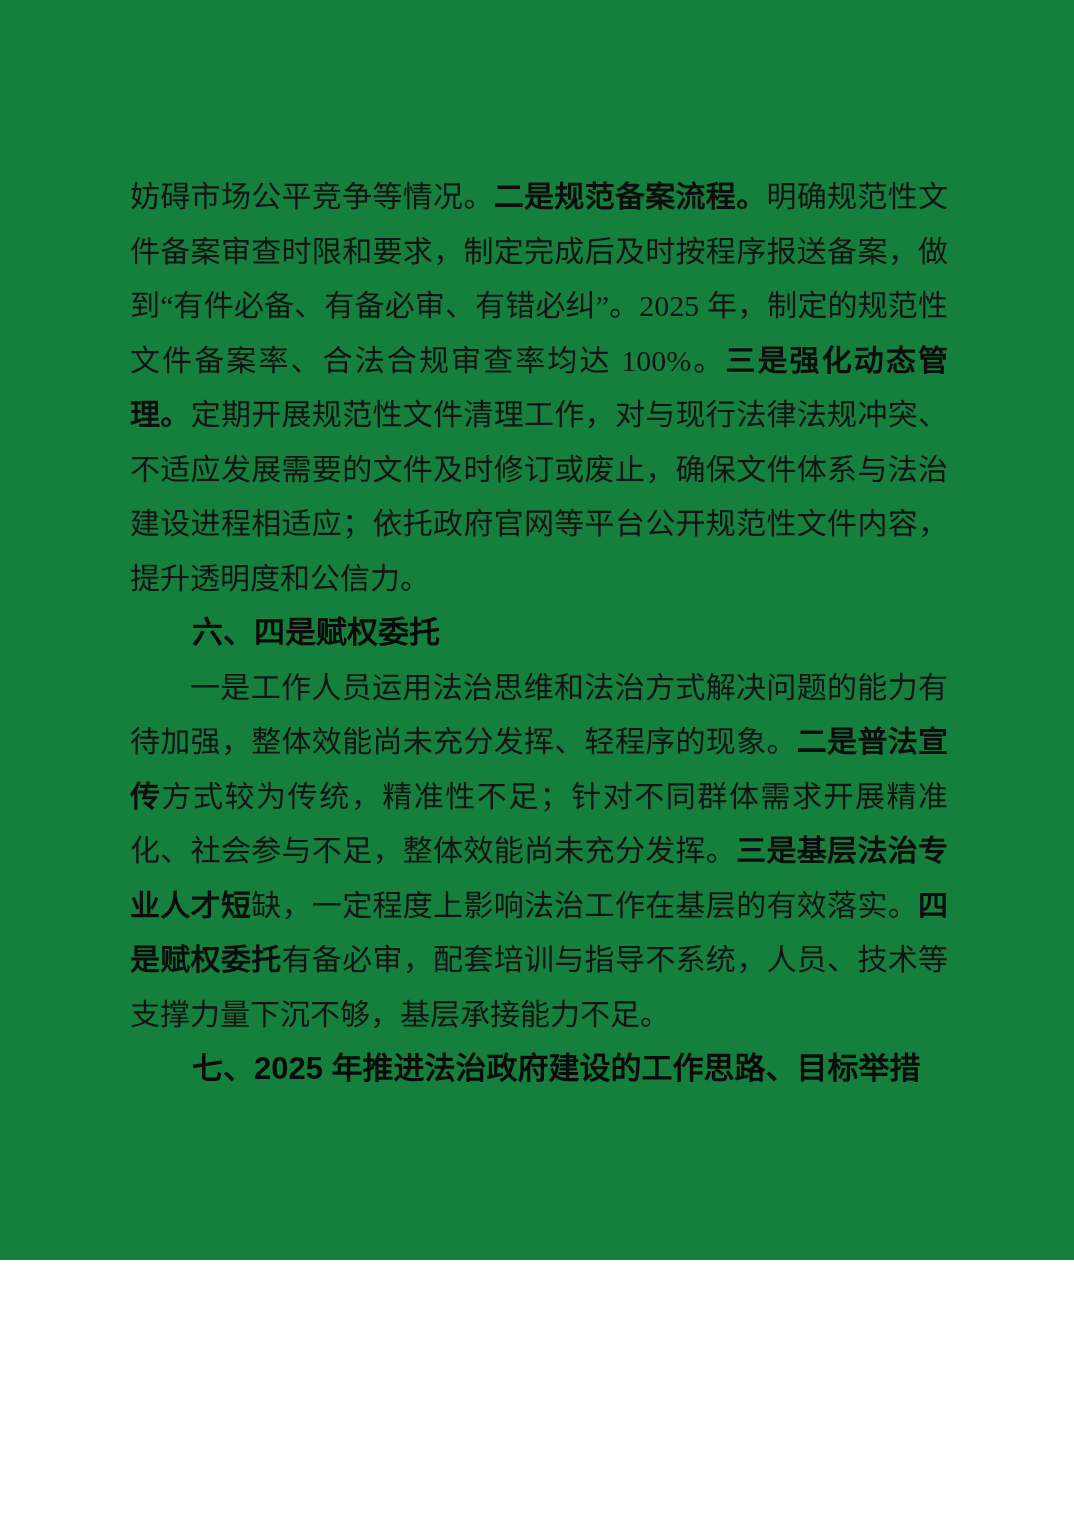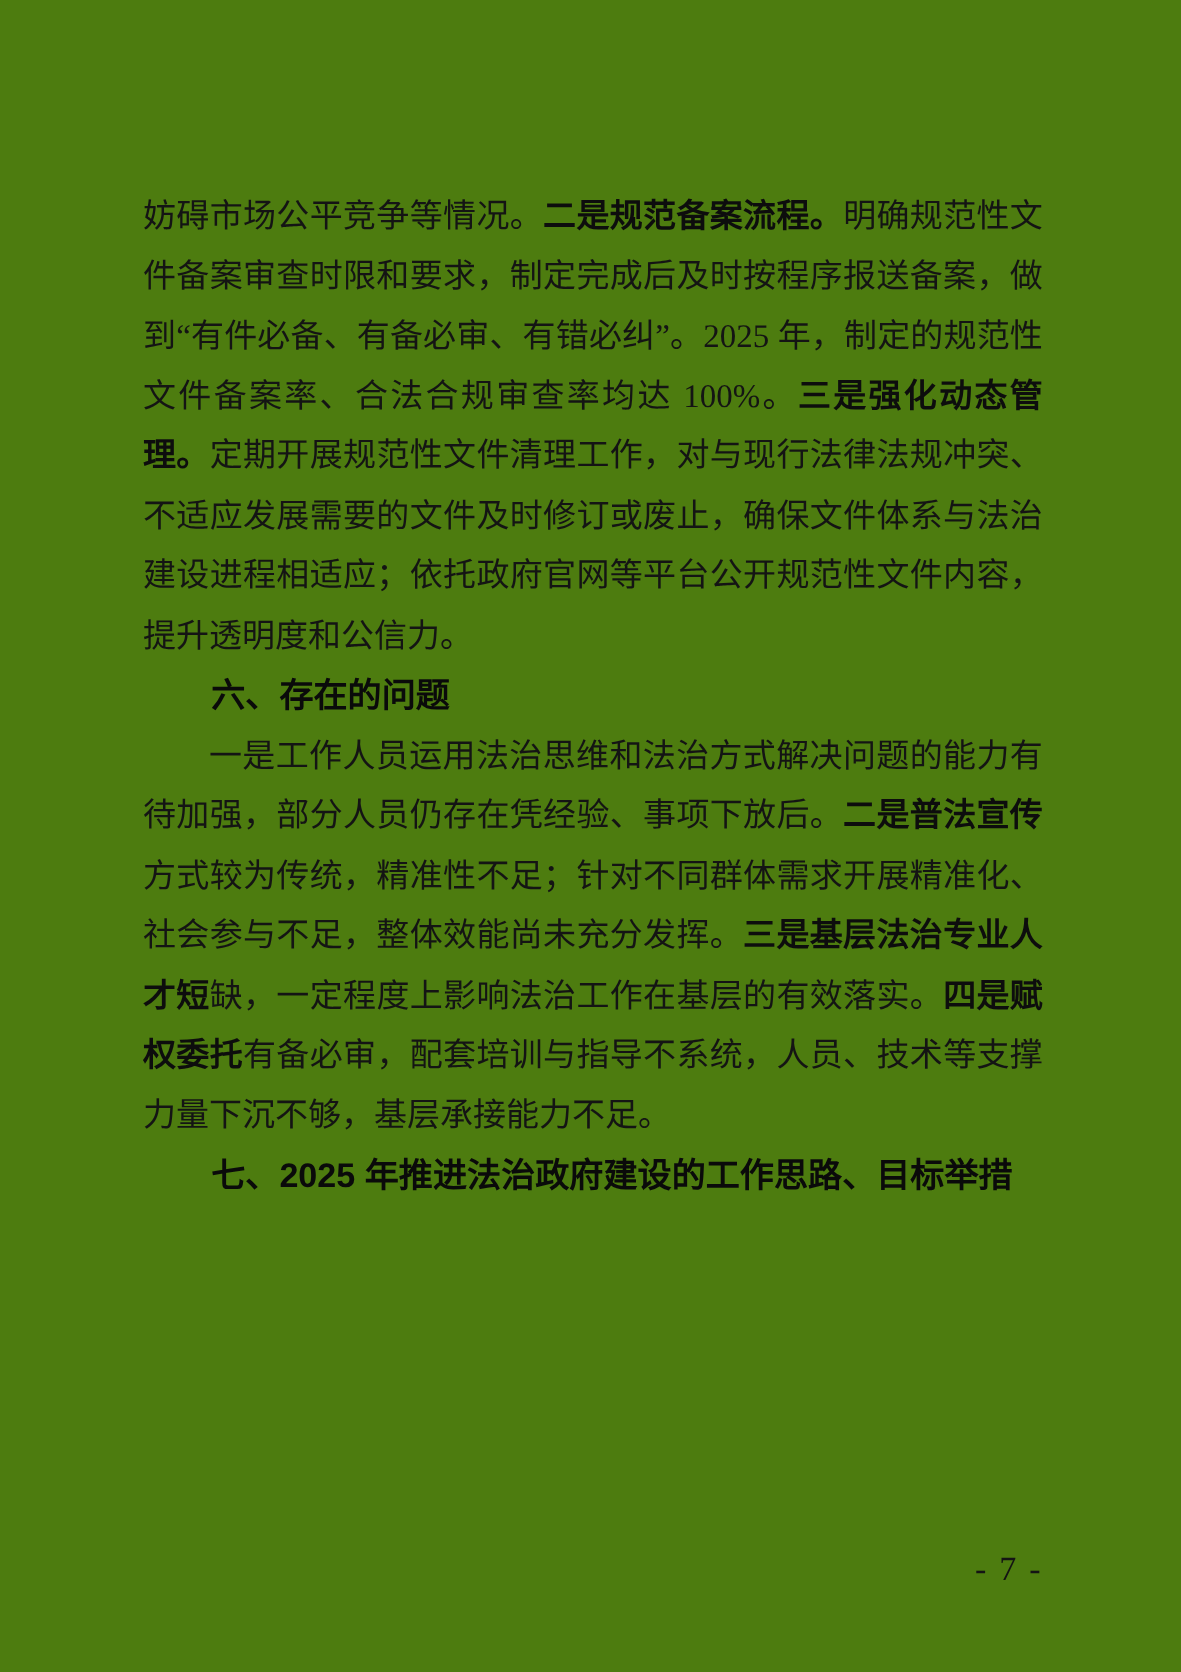--- a/index.html
+++ b/index.html
@@ -3,22 +3,22 @@
 <meta charset="utf-8">
 <style>
   html, body {
     margin: 0;
     padding: 0;
     background: #ffffff;
   }
   .page {
     position: relative;
     width: 1074px;
-    height: 1520px;
-    background: #4d7c0f;
+    height: 1260px;
+    background: #15803d;
     overflow: hidden;
     color: #111;
   }
   .doc-body {
     position: absolute;
     left: 130px;
     top: 170px;
     width: 818px;
     font-family: "Liberation Serif", "DejaVu Serif", serif;
     font-size: 30px;
@@ -63,24 +63,24 @@
 </head>
 <body>
 
 <div class="page">
   <div class="doc-body">
 
     <p class="para continued">
       <span>妨碍市场公平竞争等情况。</span><span class="run-bold">二是规范备案流程。</span><span>明确规范性文件备案审查时限和要求，制定完成后及时按程序报送备案，做到“有件必备、有备必审、有错必纠”。2025 年，制定的规范性文件备案率、合法合规审查率均达 100%。</span><span class="run-bold">三是强化动态管理。</span><span>定期开展规范性文件清理工作，对与现行法律法规冲突、不适应发展需要的文件及时修订或废止，确保文件体系与法治建设进程相适应；依托政府官网等平台公开规范性文件内容，提升透明度和公信力。</span>
     </p>
 
-    <h2 class="heading">六、存在的问题</h2>
+    <h2 class="heading">六、四是赋权委托</h2>
 
     <p class="para">
-      <span>一是工作人员运用法治思维和法治方式解决问题的能力有待加强，部分人员仍存在凭经验、事项下放后。</span><span class="run-bold">二是普法宣传</span><span>方式较为传统，精准性不足；针对不同群体需求开展精准化、社会参与不足，整体效能尚未充分发挥。</span><span class="run-bold">三是基层法治专业人才短</span><span>缺，一定程度上影响法治工作在基层的有效落实。</span><span class="run-bold">四是赋权委托</span><span>有备必审，配套培训与指导不系统，人员、技术等支撑力量下沉不够，基层承接能力不足。</span>
+      <span>一是工作人员运用法治思维和法治方式解决问题的能力有待加强，整体效能尚未充分发挥、轻程序的现象。</span><span class="run-bold">二是普法宣传</span><span>方式较为传统，精准性不足；针对不同群体需求开展精准化、社会参与不足，整体效能尚未充分发挥。</span><span class="run-bold">三是基层法治专业人才短</span><span>缺，一定程度上影响法治工作在基层的有效落实。</span><span class="run-bold">四是赋权委托</span><span>有备必审，配套培训与指导不系统，人员、技术等支撑力量下沉不够，基层承接能力不足。</span>
     </p>
 
     <h2 class="heading">七、2025 年推进法治政府建设的工作思路、目标举措</h2>
 
 
   </div>
 
   <div class="page-number">- 7 -</div>
 </div>
 

